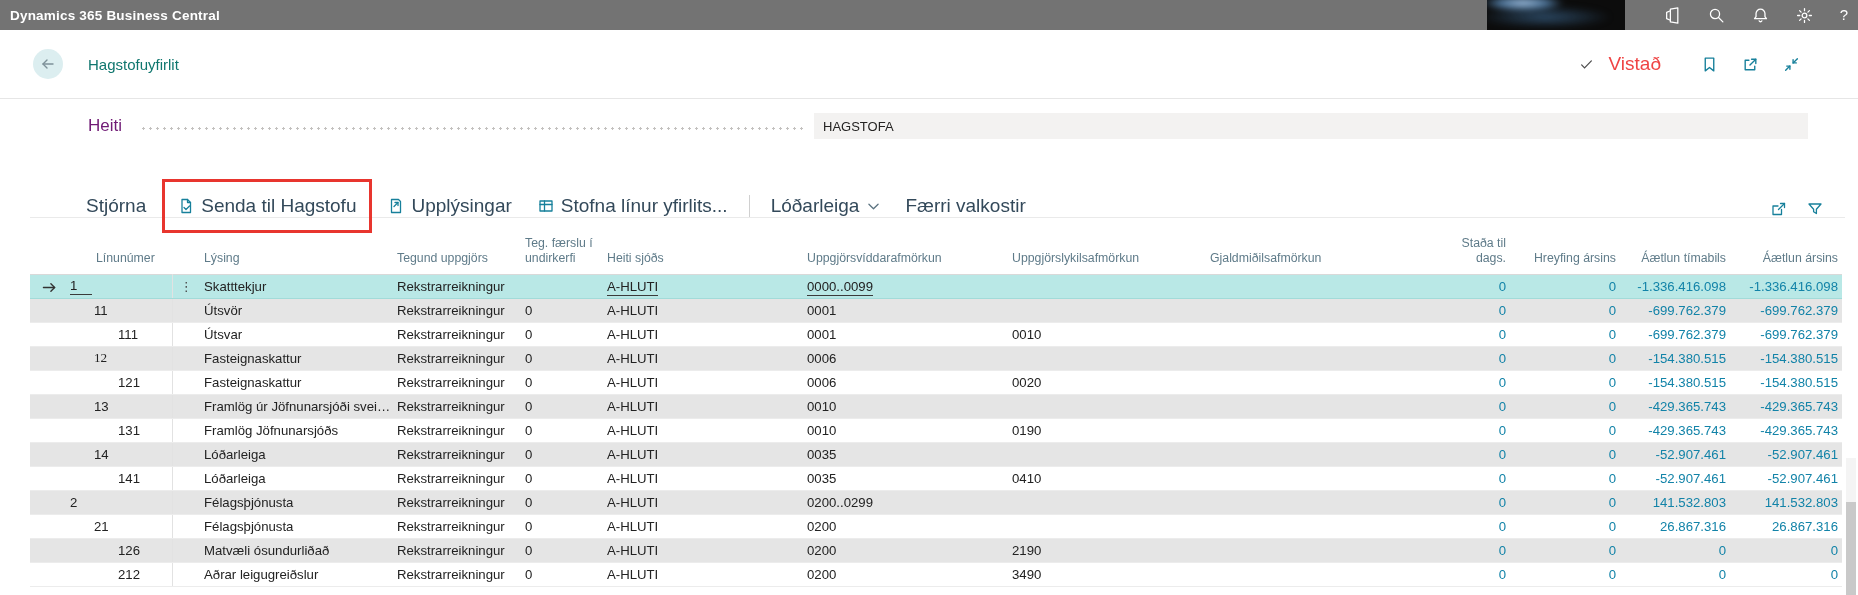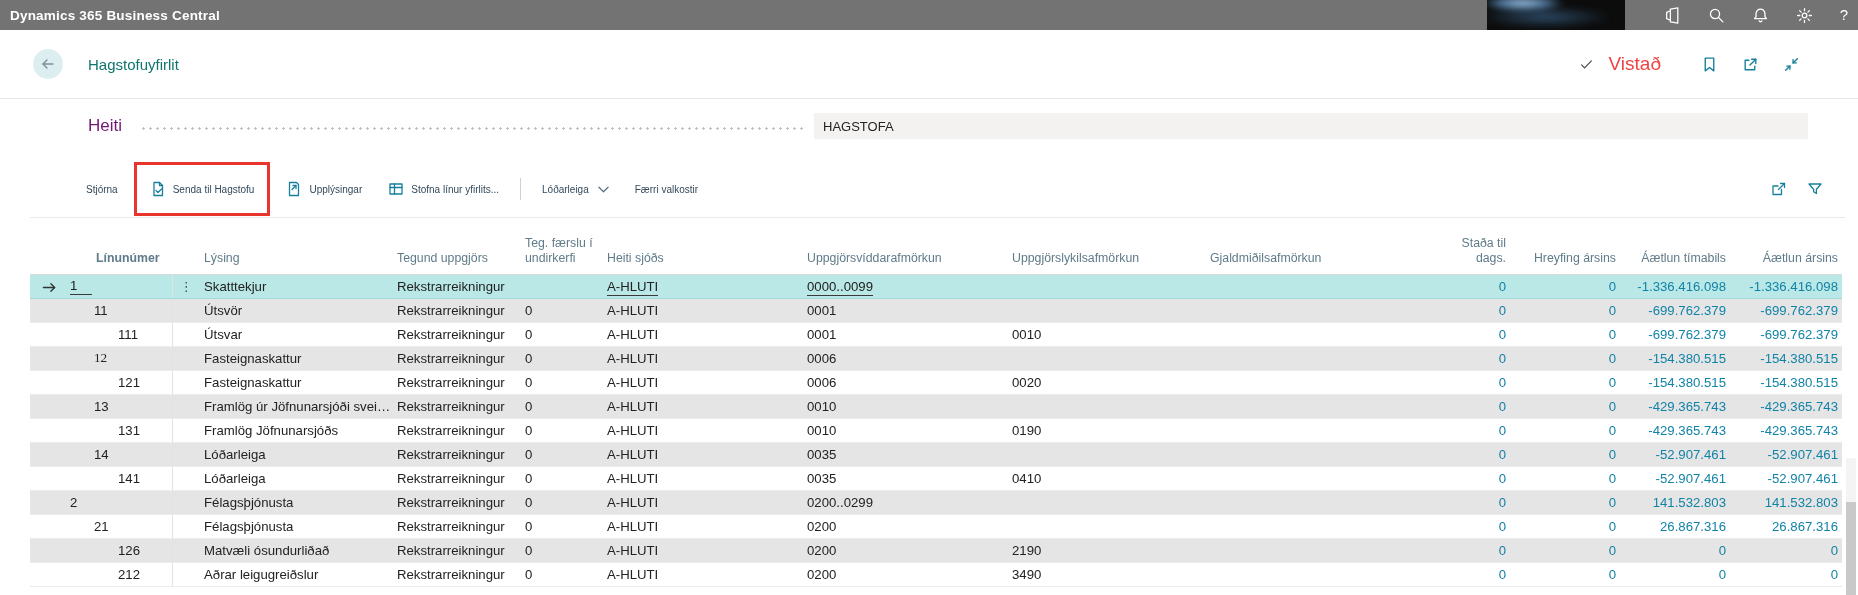--- a/index.html
+++ b/index.html
@@ -33,36 +33,36 @@
   
   .field-row{margin:14px 50px 0 88px;display:flex;align-items:center;height:26px;}
   .field-label{font-size:17px;color:#701a75;margin-right:16px;white-space:nowrap;}
   .leader{flex:1;height:3px;align-self:center;margin:4px 8px 0 2px;
     background-image:radial-gradient(circle,#c3c1bf 1.1px,transparent 1.3px);
     background-size:7px 3px;background-repeat:repeat-x;background-position:0 50%;}
   .field-value{width:985px;height:26px;flex:none;background:#f3f2f1;display:flex;align-items:center;padding-left:9px;font-size:13px;color:#252423;}
 
   
   .toolbar-wrap{margin:22px 13px 0 30px;border-bottom:1px solid #eaeaea;}
-  .toolbar{height:56px;display:flex;align-items:center;font-size:10px;color:#33495a;padding-left:43px;}
+  .toolbar{height:56px;display:flex;align-items:flex-end;font-size:19px;color:#33495a;padding-left:43px;}
   .t-item{display:flex;align-items:center;gap:7px;padding:0 13px;height:22px;cursor:pointer;white-space:nowrap;}
   .annotated{position:relative;margin:0 6px;}
   .red-frame{position:absolute;left:-3px;right:-3px;top:-16px;bottom:-16px;border:3px solid #e8352e;pointer-events:none;}
   .t-sep{width:1px;height:22px;background:#d0d0d0;margin:0 8px;}
   .a-icon{width:16px;height:16px;stroke:#17809b;fill:none;stroke-width:1.3;stroke-linecap:round;stroke-linejoin:round;flex:none;}
   .chev{width:11px;height:11px;stroke:#5b7380;fill:none;stroke-width:1.4;stroke-linecap:round;stroke-linejoin:round;margin-left:2px;}
   .t-right{margin-left:auto;display:flex;gap:20px;padding-right:22px;}
 
   
   .grid-wrap{position:relative;margin-top:12px;}
   table{border-collapse:collapse;margin-left:30px;width:1812px;table-layout:fixed;}
   thead tr{height:44px;border-bottom:1px solid #d9d9d9;}
   th{font-weight:400;font-size:12.3px;color:#5f7b89;text-align:left;vertical-align:bottom;padding:0 4px 7px 2px;line-height:1.25;cursor:pointer;}
   th.num{text-align:right;}
-  th.linunr-h{padding-left:28px;font-weight:bold;}
+  th.linunr-h{padding-left:28px;}
   tbody tr{height:24px;}
   td{font-size:13.2px;color:#222;padding:0 4px 0 2px;white-space:nowrap;overflow:hidden;text-overflow:ellipsis;border-bottom:1px solid #ececec;cursor:default;}
   td.num{text-align:right;color:#1283a8;}
   tr.alt{background:#e5e5e5;}
   tr.selected{background:#b9e8e6;}
   tr.selected td{border-bottom-color:#a2dbd9;}
   td.freeze{border-right:1px solid #e2e2e2;}
   td.ind{padding-left:12px;overflow:visible;}
   td.menu{color:#4a4a4a;text-align:center;font-size:13px;}
   .u{border-bottom:1px solid #3a3a3a;padding-bottom:1px;}

